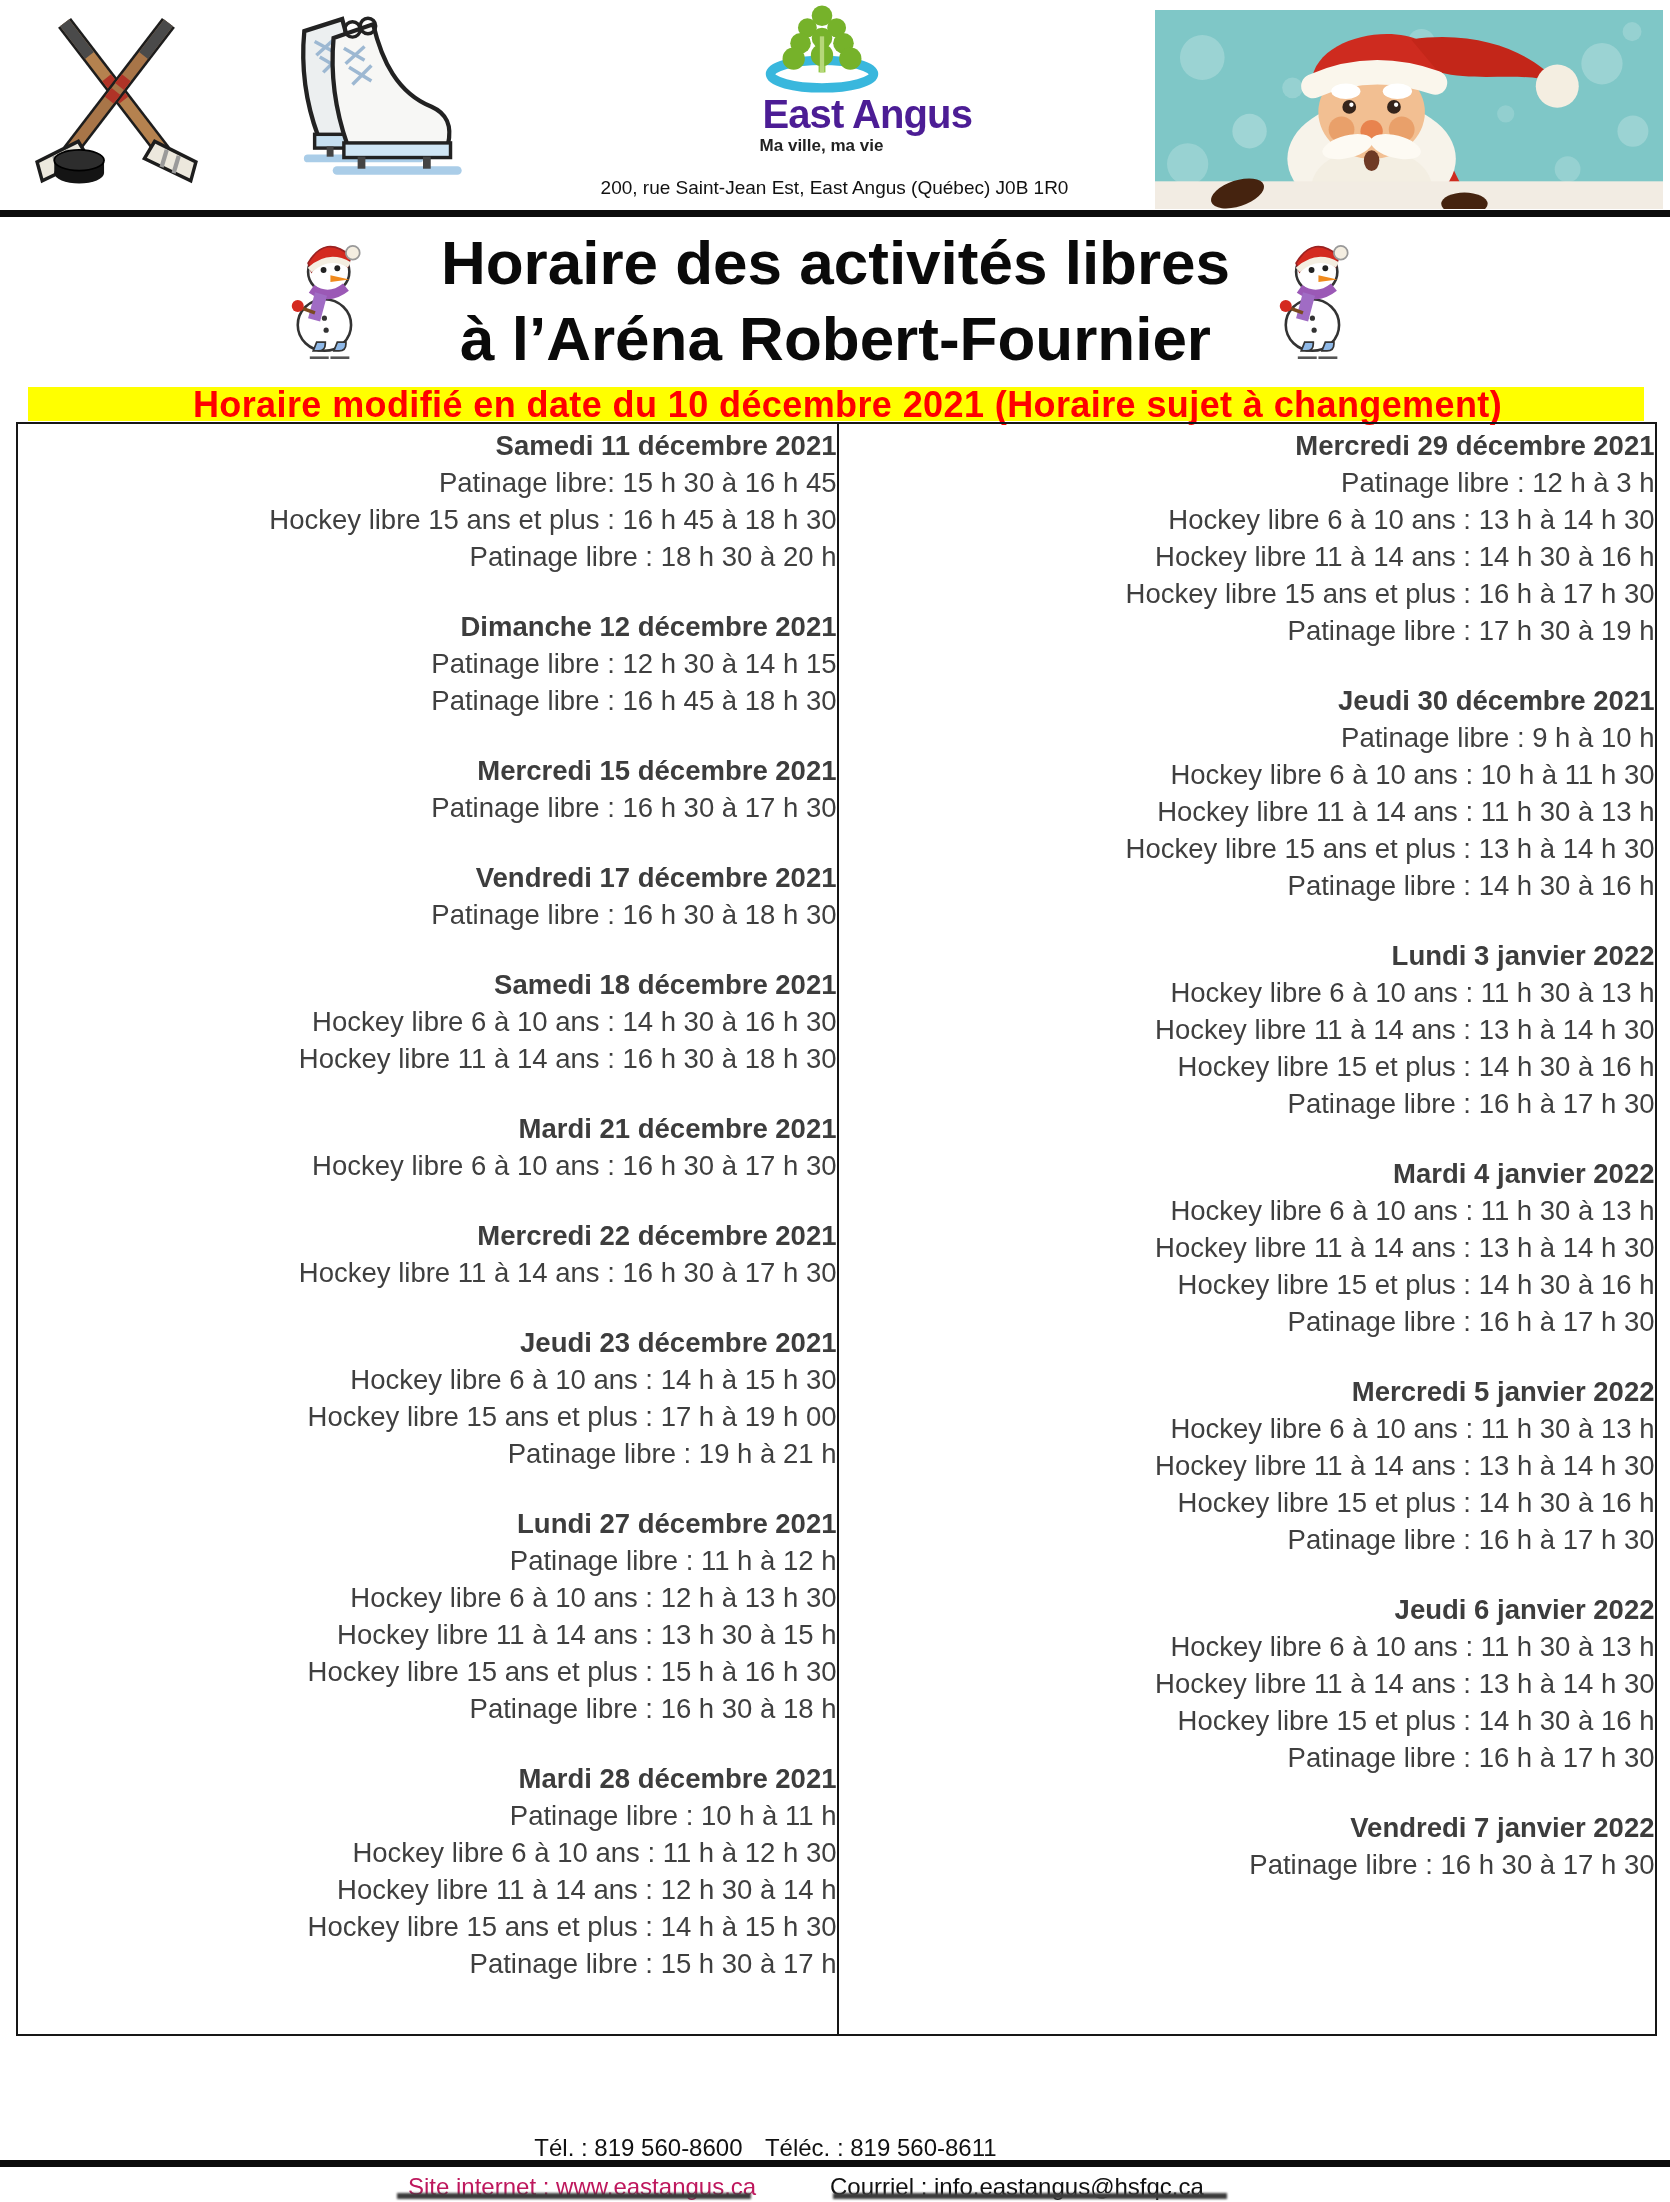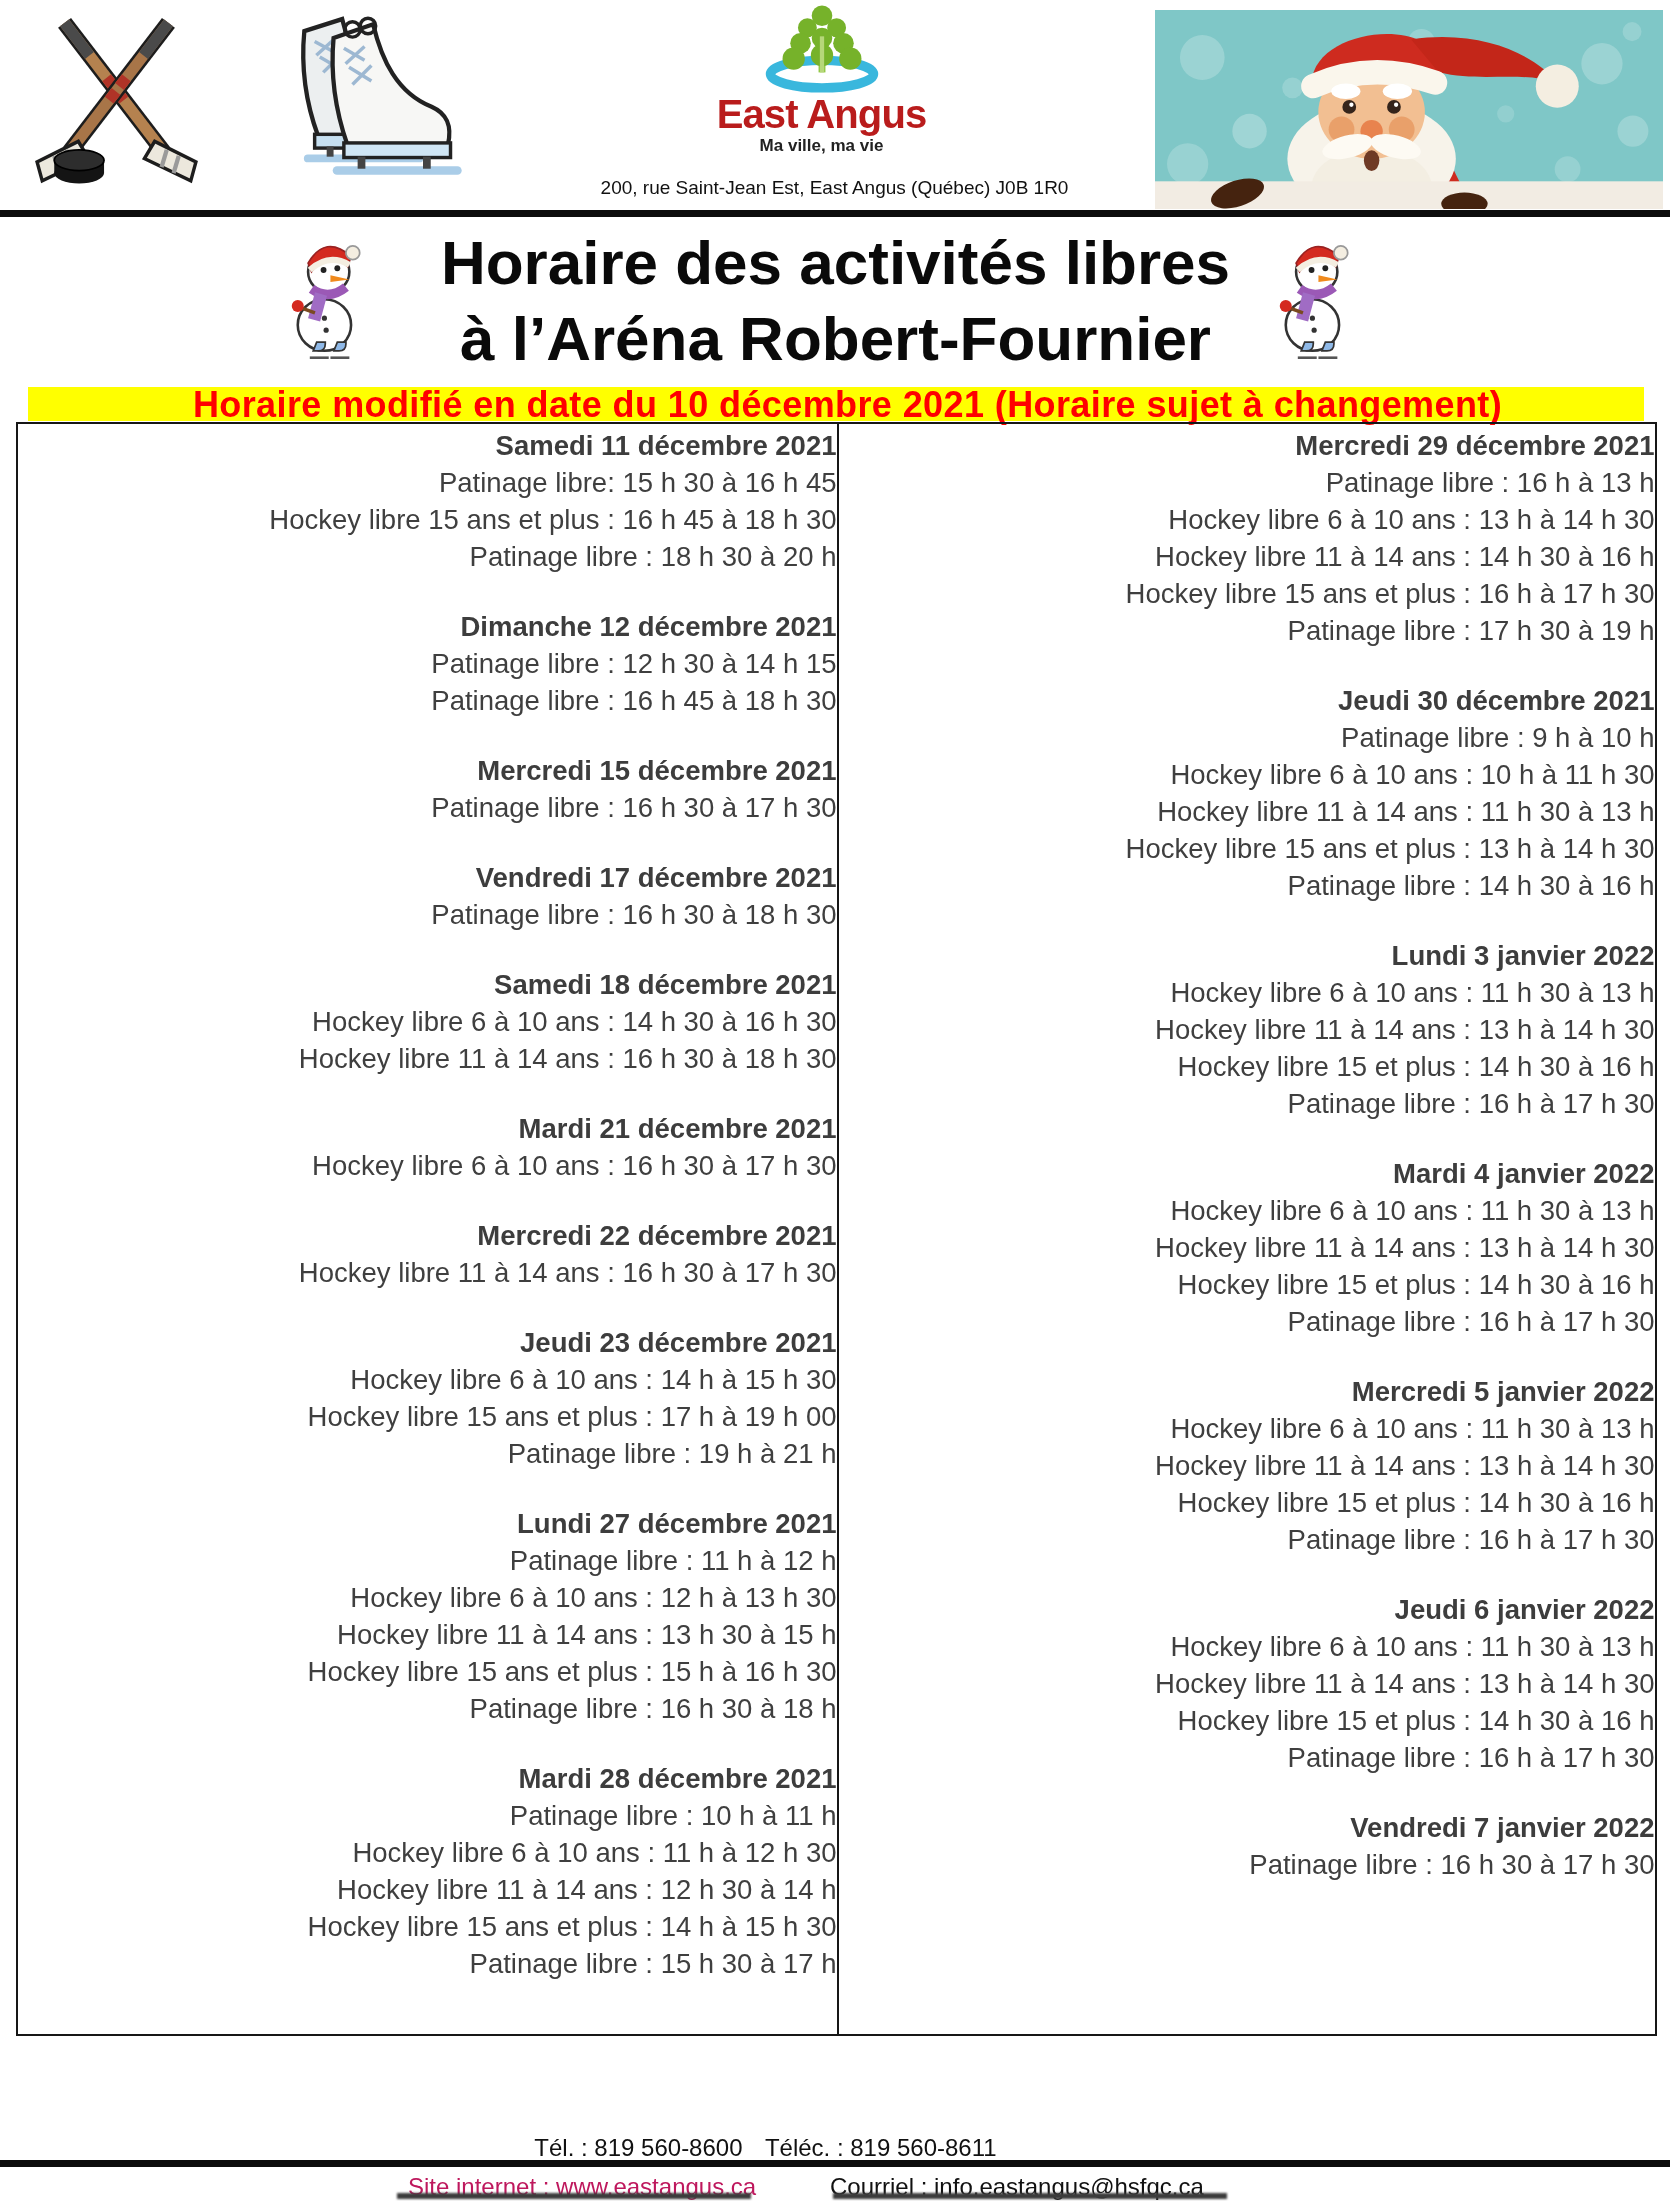--- a/index.html
+++ b/index.html
@@ -6,21 +6,21 @@
   html,body { background:#ffffff; }
   .page {
     position:relative; width:1671px; height:2203px; background:#ffffff;
     font-family:"Liberation Sans", sans-serif; overflow:hidden;
   }
   
   .hdr-img { position:absolute; }
   .sticks { left:24px; top:15.5px; width:185px; height:176px; }
   .skates { left:251px; top:6.9px; width:215px; height:191px; }
   .logo-block { position:absolute; left:671px; top:1.7px; width:301px; text-align:center; }
-  .logo-name { font-size:40px; font-weight:bold; color:#b91c1c; letter-spacing:-0.9px; line-height:43px; }
+  .logo-name { font-size:40px; font-weight:bold; color:#4c1d95; letter-spacing:-0.9px; line-height:43px;text-align:right; }
   .logo-tagline { font-size:17px; font-weight:bold; color:#222; line-height:20.6px; }
   .address { position:absolute; left:430px; top:177px; width:809px; text-align:center;
              font-size:19px; color:#111; }
   .santa { position:absolute; left:1155px; top:10.3px; width:508px; height:199px; }
   .hdr-rule { position:absolute; left:0; top:210px; width:1671px; height:6.9px; background:#0c0c0c; }
   
   .title { position:absolute; left:0; top:225px; width:1671px; text-align:center;
            font-weight:bold; color:#0a0a0a; font-size:62px; line-height:76px; }
   .snowman { position:absolute; top:232px; width:86px; height:131px; }
   .snowman.l { left:284px; }
@@ -289,21 +289,21 @@
           <div class="sec-line">Patinage libre : 10 h à 11 h</div>
           <div class="sec-line">Hockey libre 6 à 10 ans : 11 h à 12 h 30</div>
           <div class="sec-line">Hockey libre 11 à 14 ans : 12 h 30 à 14 h</div>
           <div class="sec-line">Hockey libre 15 ans et plus : 14 h à 15 h 30</div>
           <div class="sec-line">Patinage libre : 15 h 30 à 17 h</div>
         </div>
       </div>
     <div class="col right">
         <div class="section">
           <div class="sec-line sec-date">Mercredi 29 décembre 2021</div>
-          <div class="sec-line">Patinage libre : 16 h à 13 h</div>
+          <div class="sec-line">Patinage libre : 12 h à 3 h</div>
           <div class="sec-line">Hockey libre 6 à 10 ans : 13 h à 14 h 30</div>
           <div class="sec-line">Hockey libre 11 à 14 ans : 14 h 30 à 16 h</div>
           <div class="sec-line">Hockey libre 15 ans et plus : 16 h à 17 h 30</div>
           <div class="sec-line">Patinage libre : 17 h 30 à 19 h</div>
         </div>
         <div class="section">
           <div class="sec-line sec-date">Jeudi 30 décembre 2021</div>
           <div class="sec-line">Patinage libre : 9 h à 10 h</div>
           <div class="sec-line">Hockey libre 6 à 10 ans : 10 h à 11 h 30</div>
           <div class="sec-line">Hockey libre 11 à 14 ans : 11 h 30 à 13 h</div>

